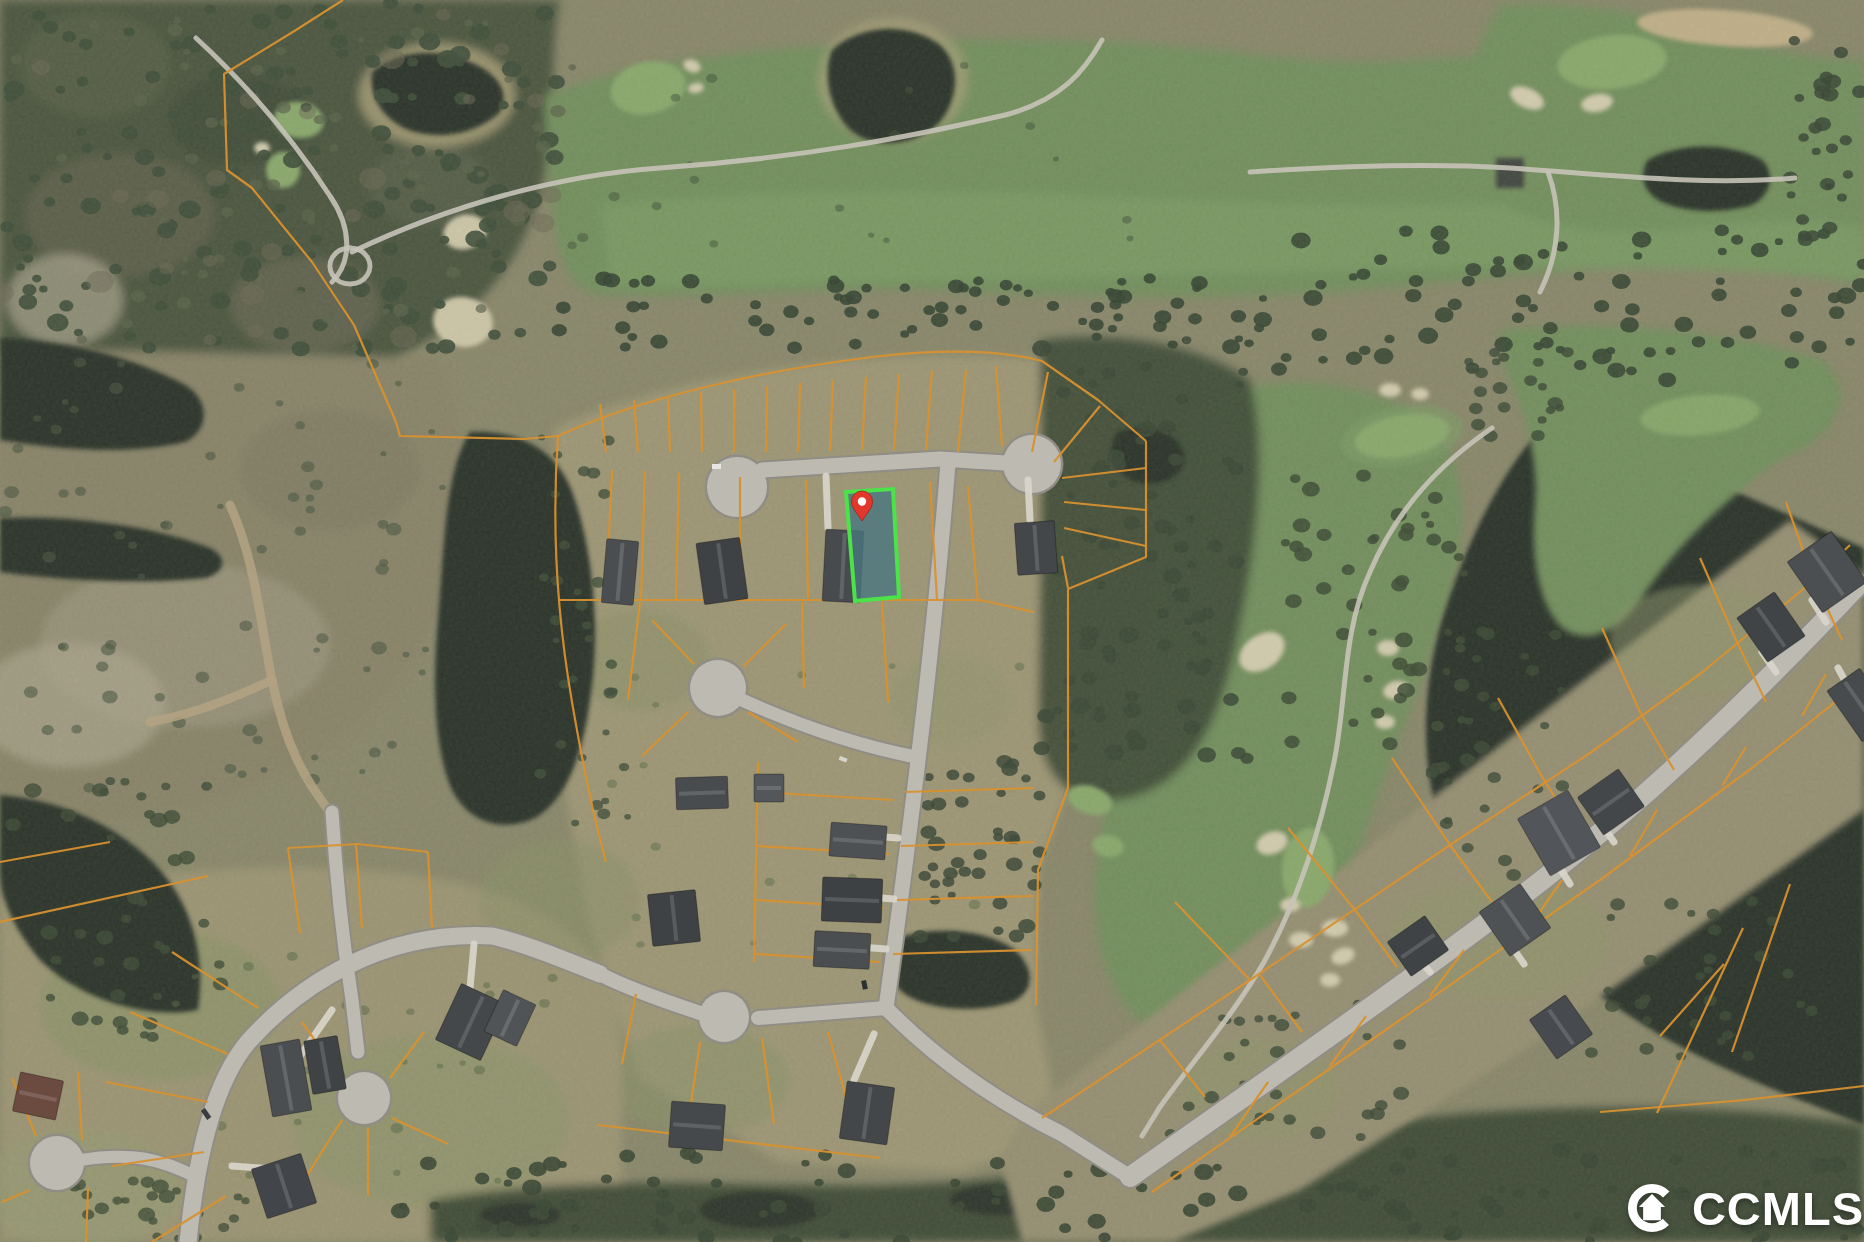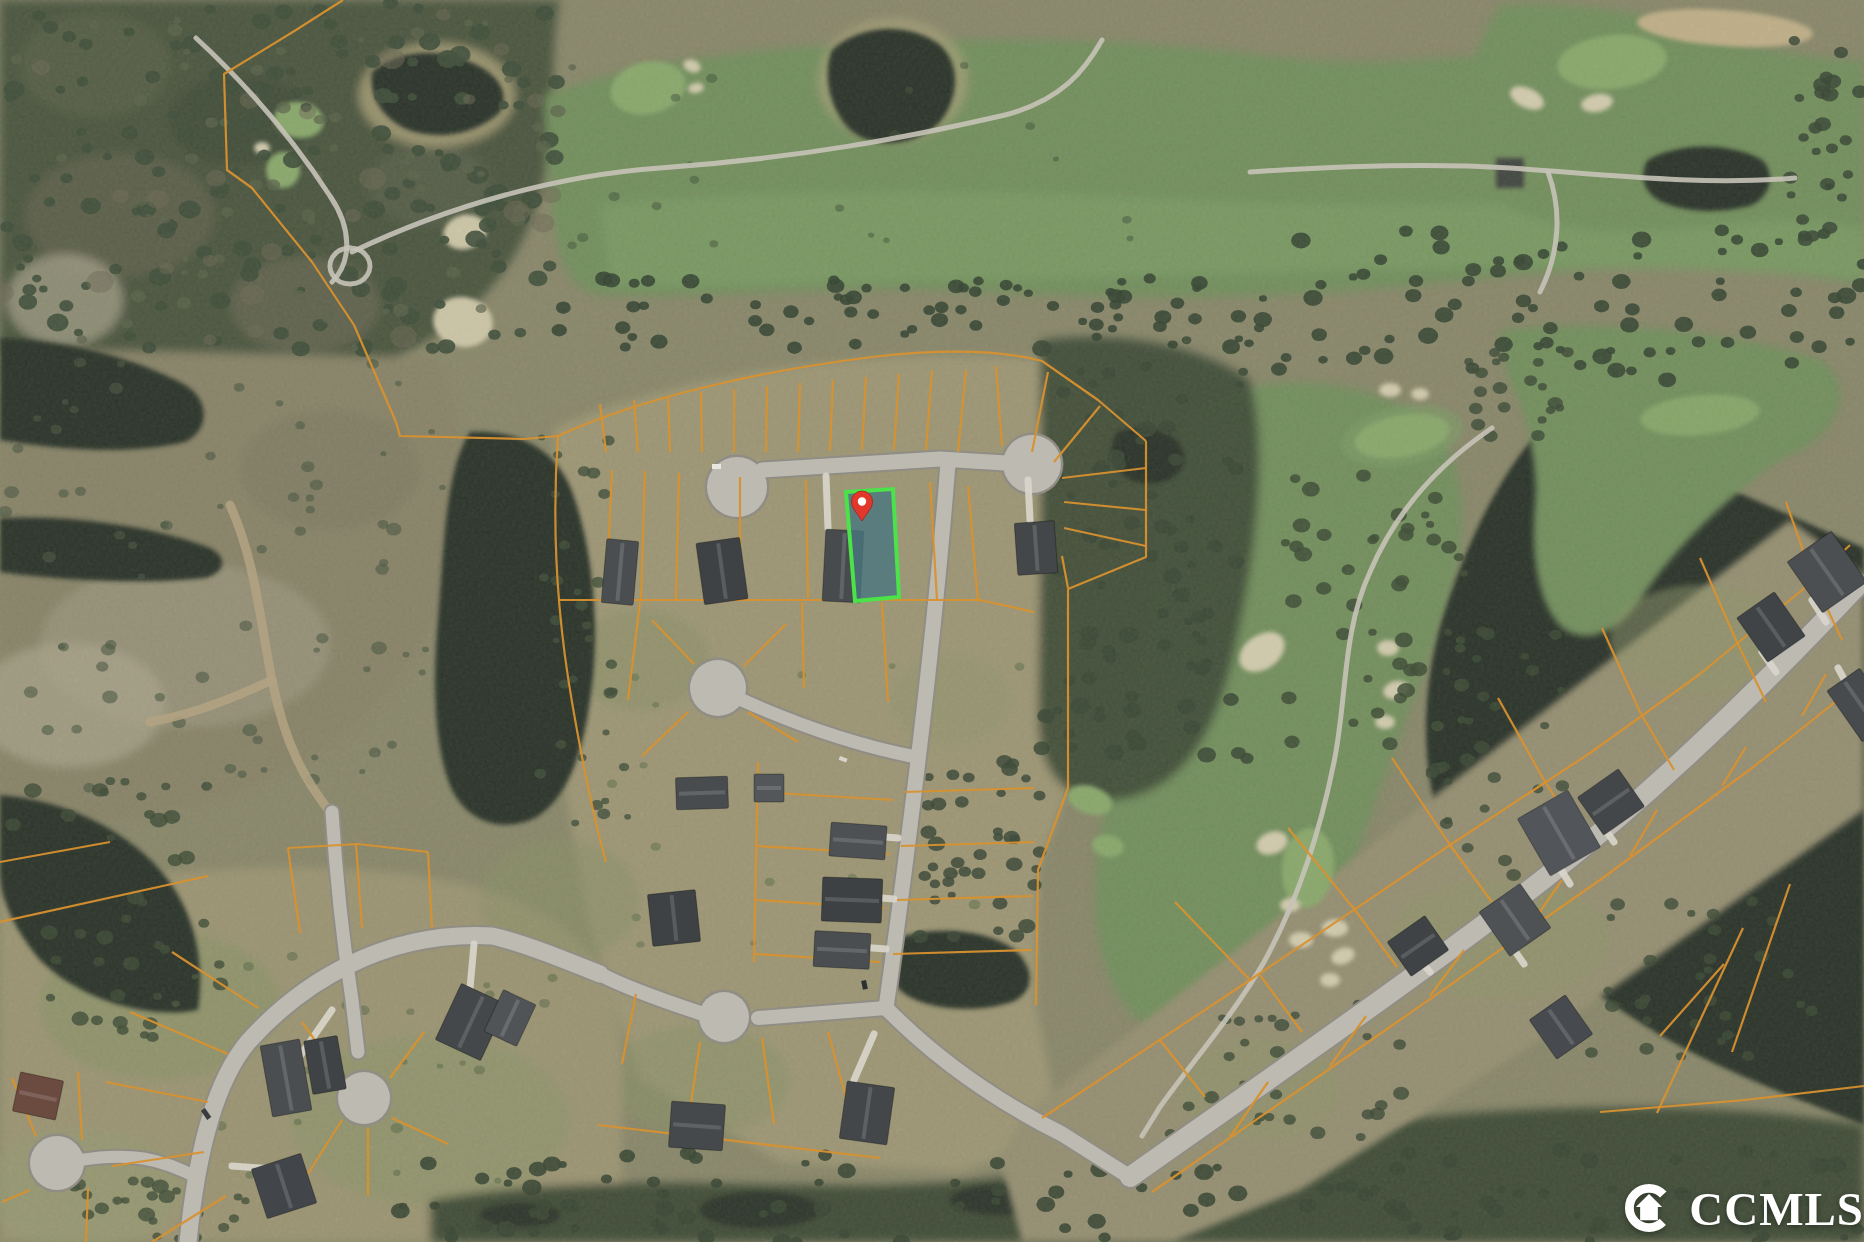--- a/index.html
+++ b/index.html
@@ -19,21 +19,20 @@
   }
   .pin-body{fill:var(--pin-body,#e2382c);stroke:#9e221a;stroke-width:.8}
   .pin-dot{fill:#fff}
   .watermark{
     position:absolute;right:0px;bottom:6px;
     display:flex;align-items:flex-end;gap:12px;
     color:var(--wm-color,#fff);
     font-weight:700;font-size:47px;letter-spacing:1px;
     text-shadow:0 2px 6px rgba(0,0,0,.45);
     user-select:none;
-    font-family:Liberation Serif, serif;
   }
   .wm-icon{filter:drop-shadow(0 2px 3px rgba(0,0,0,.35))}
 </style>
 </head>
 <body>
 
 <div class="stage">
 <svg id="map" viewBox="0 0 1864 1242" width="1864" height="1242" xmlns="http://www.w3.org/2000/svg">
   <defs>
     <filter id="b5" x="-8%" y="-8%" width="116%" height="116%">

